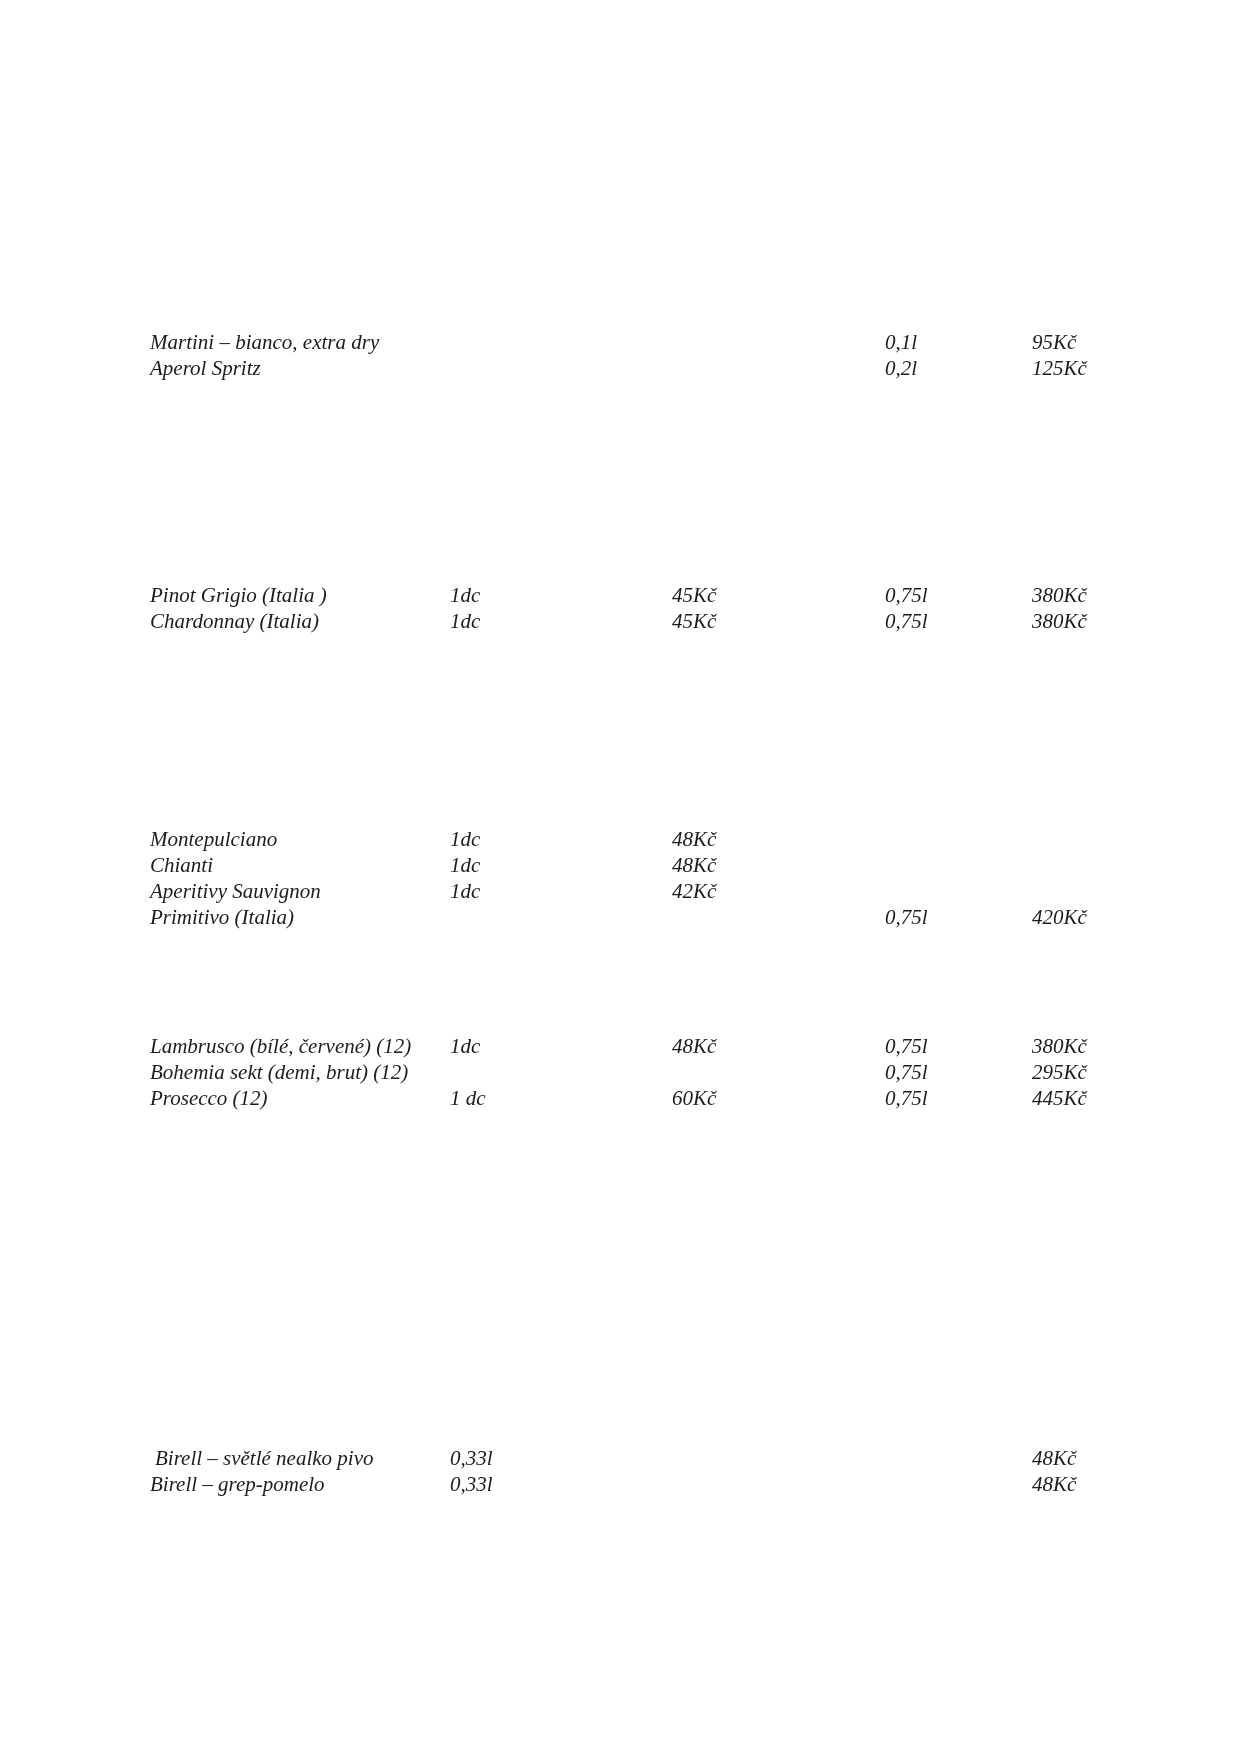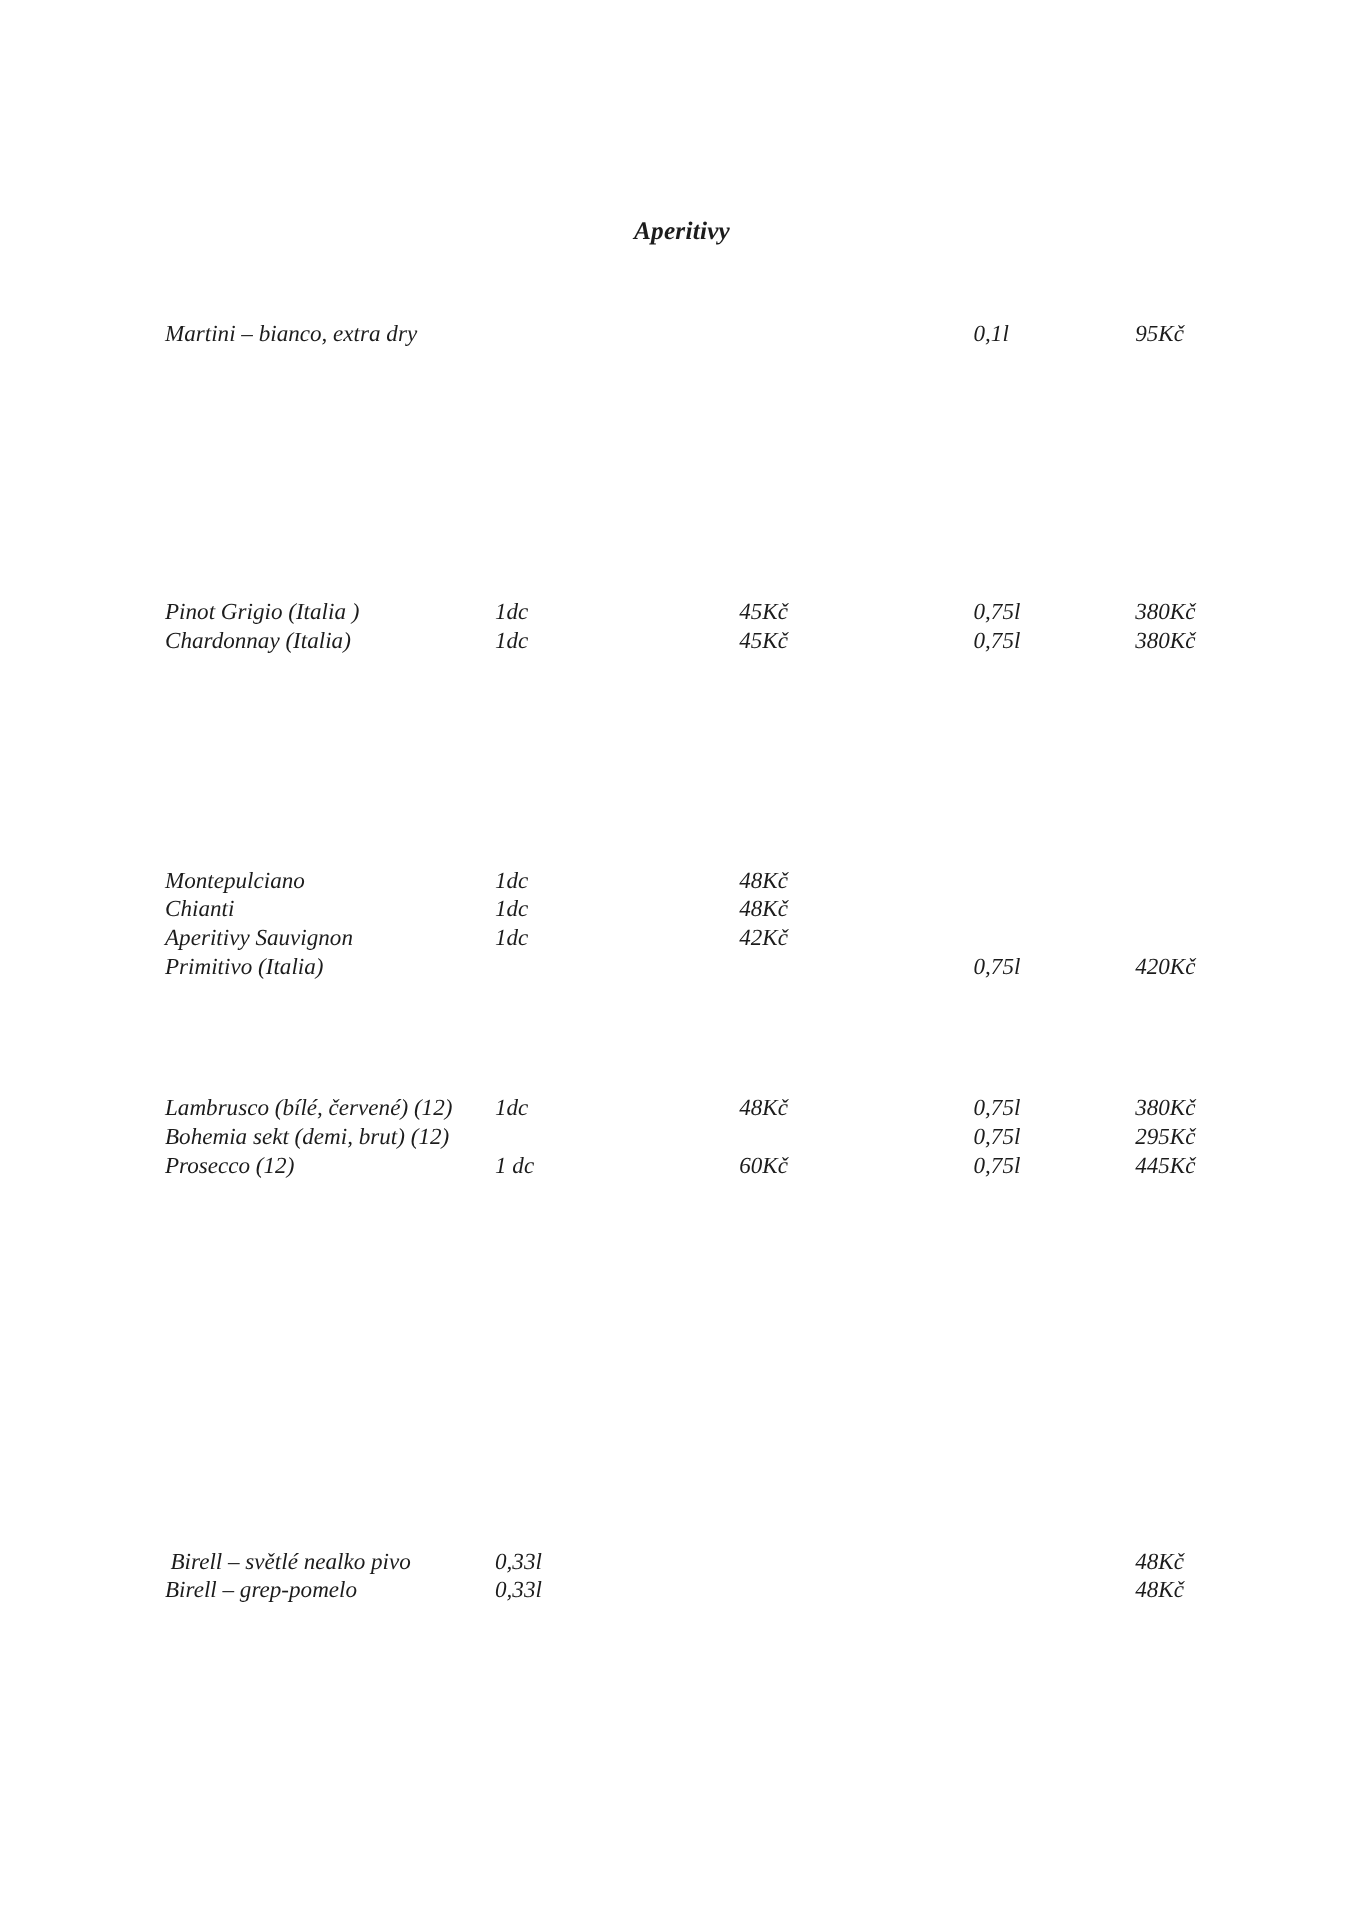--- a/index.html
+++ b/index.html
@@ -23,47 +23,54 @@
     right: 0;
     text-align: center;
     font-weight: bold;
     font-size: 23px;
     letter-spacing: 0.2px;
   }
   .rows {
     position: absolute;
     left: 150px;
     right: 0;
+    margin-top: 39px;
   }
   .row {
     display: grid;
     grid-template-columns: 300px 222px 213px 147px 1fr;
     height: 26px;
     line-height: 26px;
     font-size: 21px;
   }
   .c {
     display: block;
     white-space: nowrap;
     text-align: left;
   }
 </style>
 </head>
 <body>
 
 <div class="page">
 
-  <div class="section-title" style="top:197px">Aperitivy</div>
   <div class="rows" style="top:290px">
     <div class="row">
       <span class="c name">Martini – bianco, extra dry</span>
       <span class="c vol1"></span>
       <span class="c price1"></span>
       <span class="c vol2">0,1l</span>
       <span class="c price2">95Kč</span>
+    </div>
+    <div class="row">
+      <span class="c name">Aperol Spritz</span>
+      <span class="c vol1"></span>
+      <span class="c price1"></span>
+      <span class="c vol2">0,2l</span>
+      <span class="c price2">125Kč</span>
     </div>
   </div>
 
   <div class="rows" style="top:543px">
     <div class="row">
       <span class="c name">Pinot Grigio (Italia )</span>
       <span class="c vol1">1dc</span>
       <span class="c price1">45Kč</span>
       <span class="c vol2">0,75l</span>
       <span class="c price2">380Kč</span>

